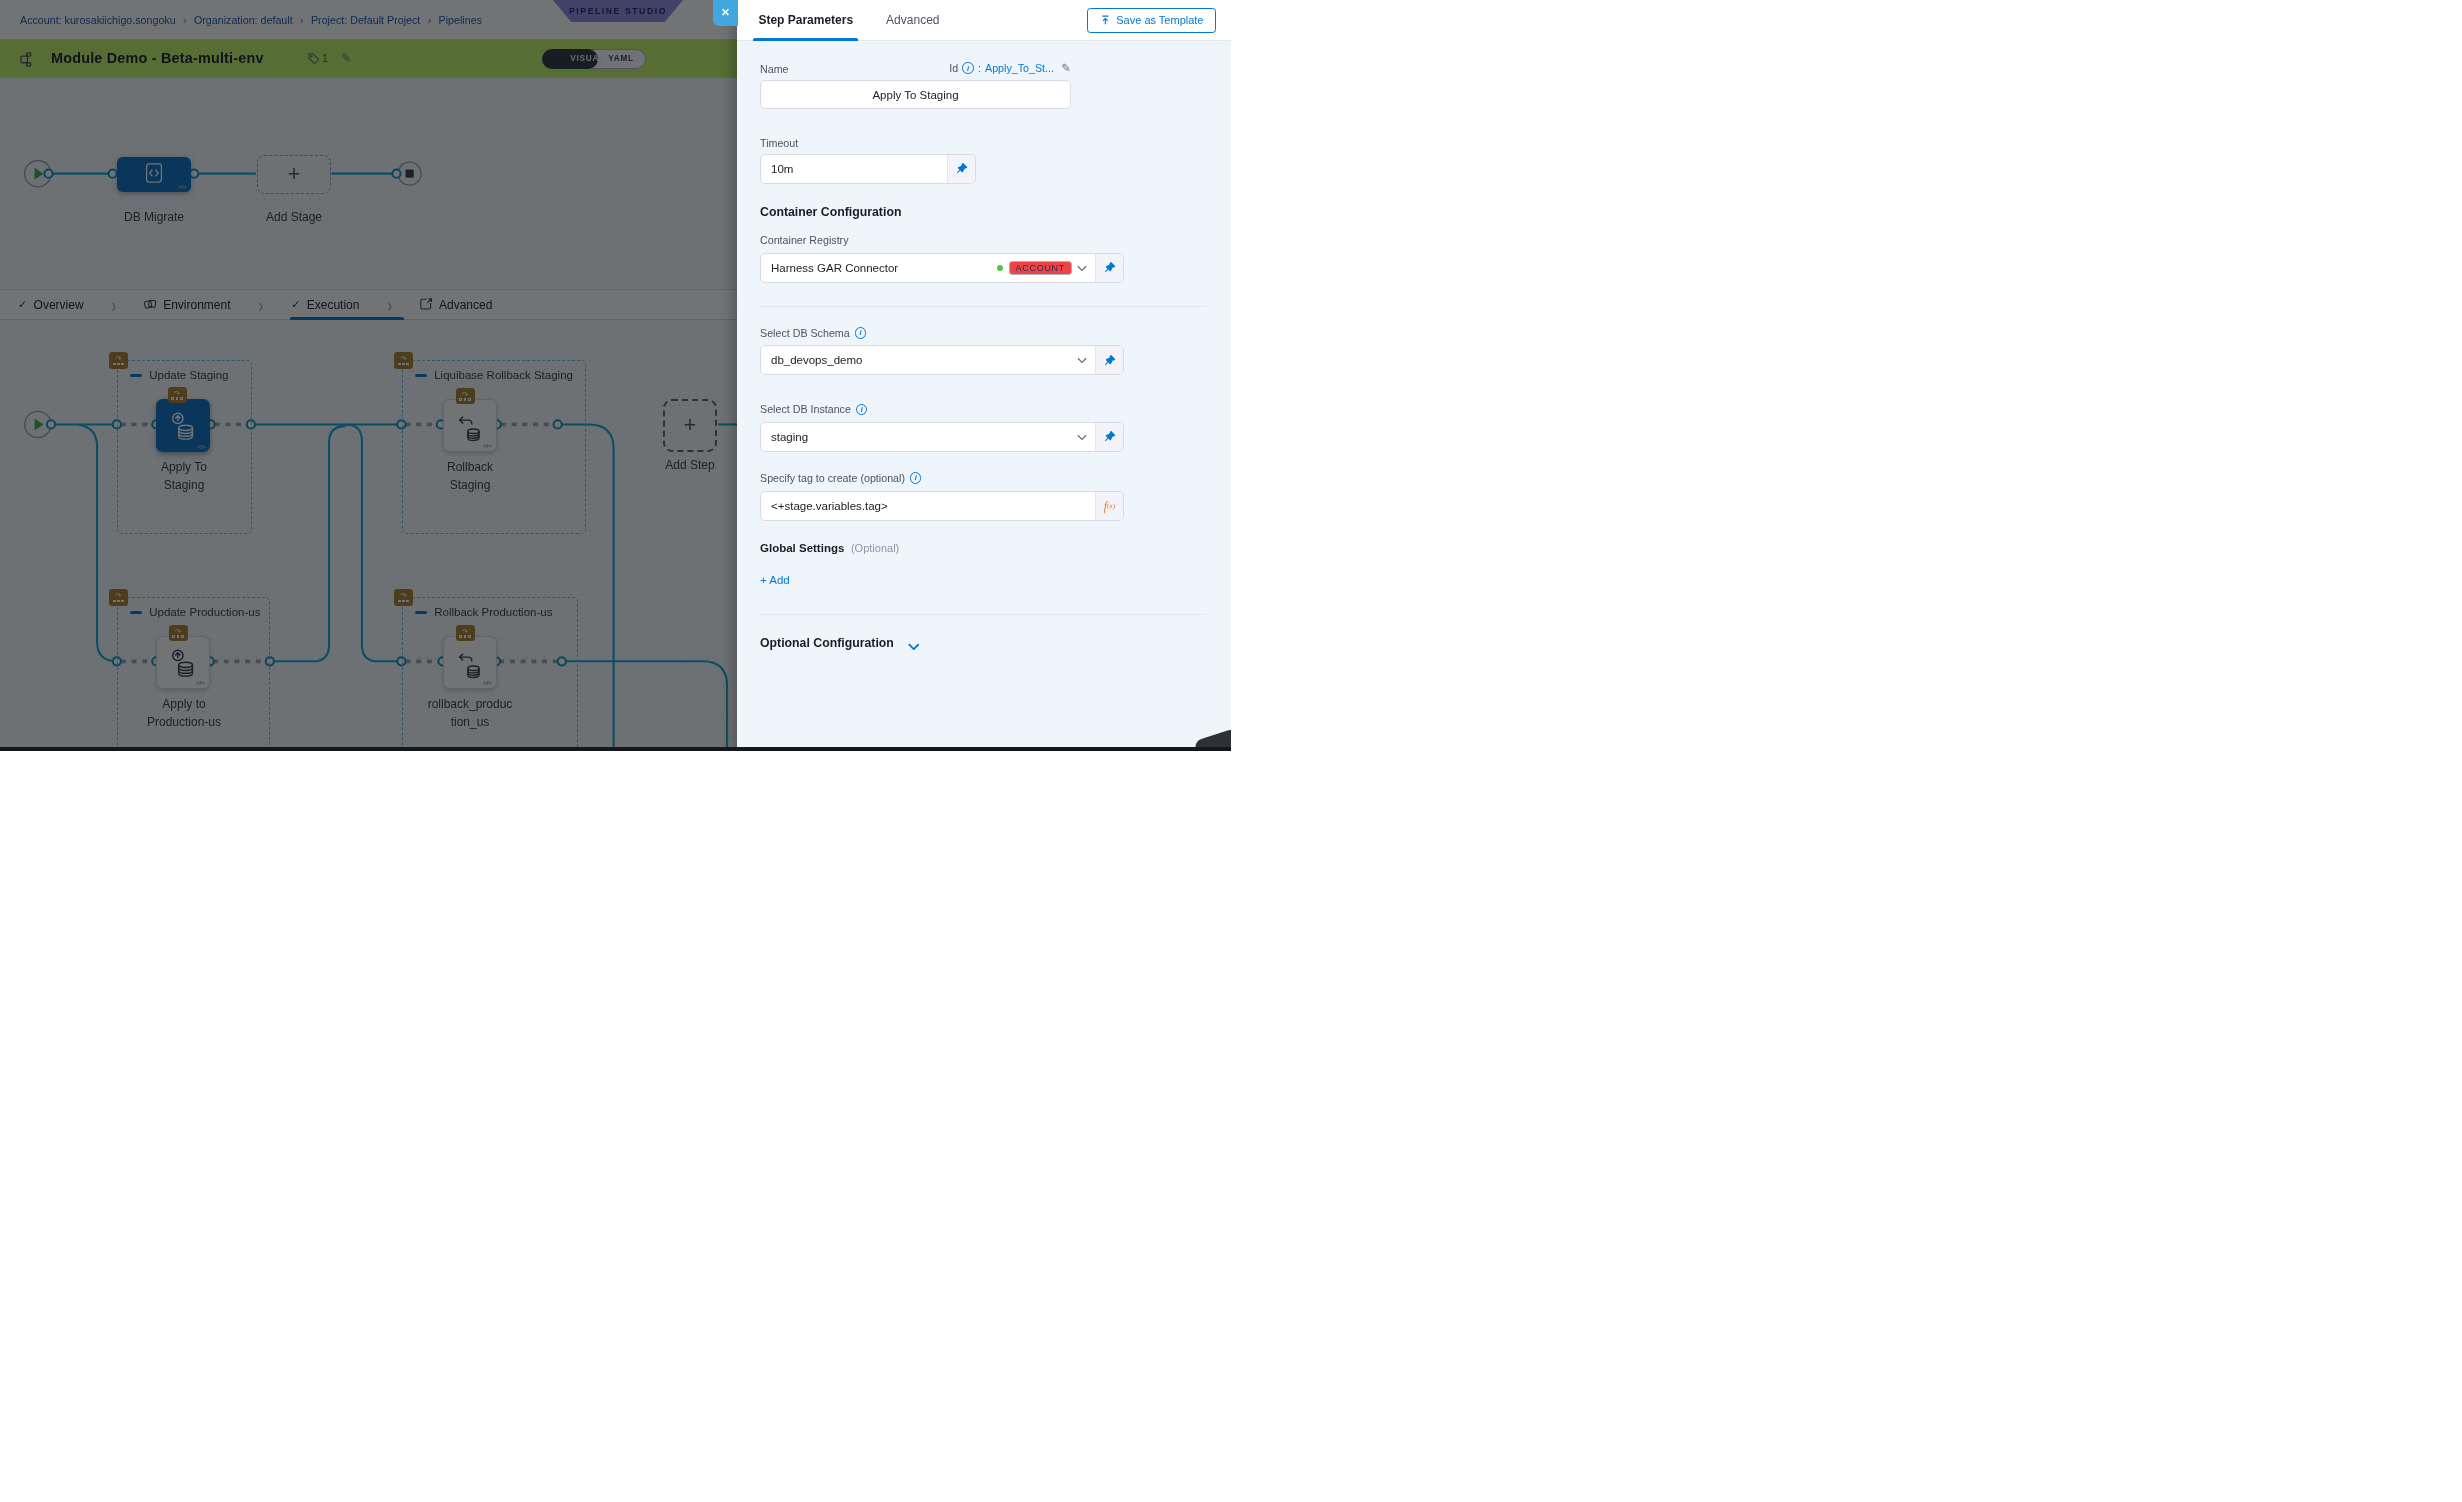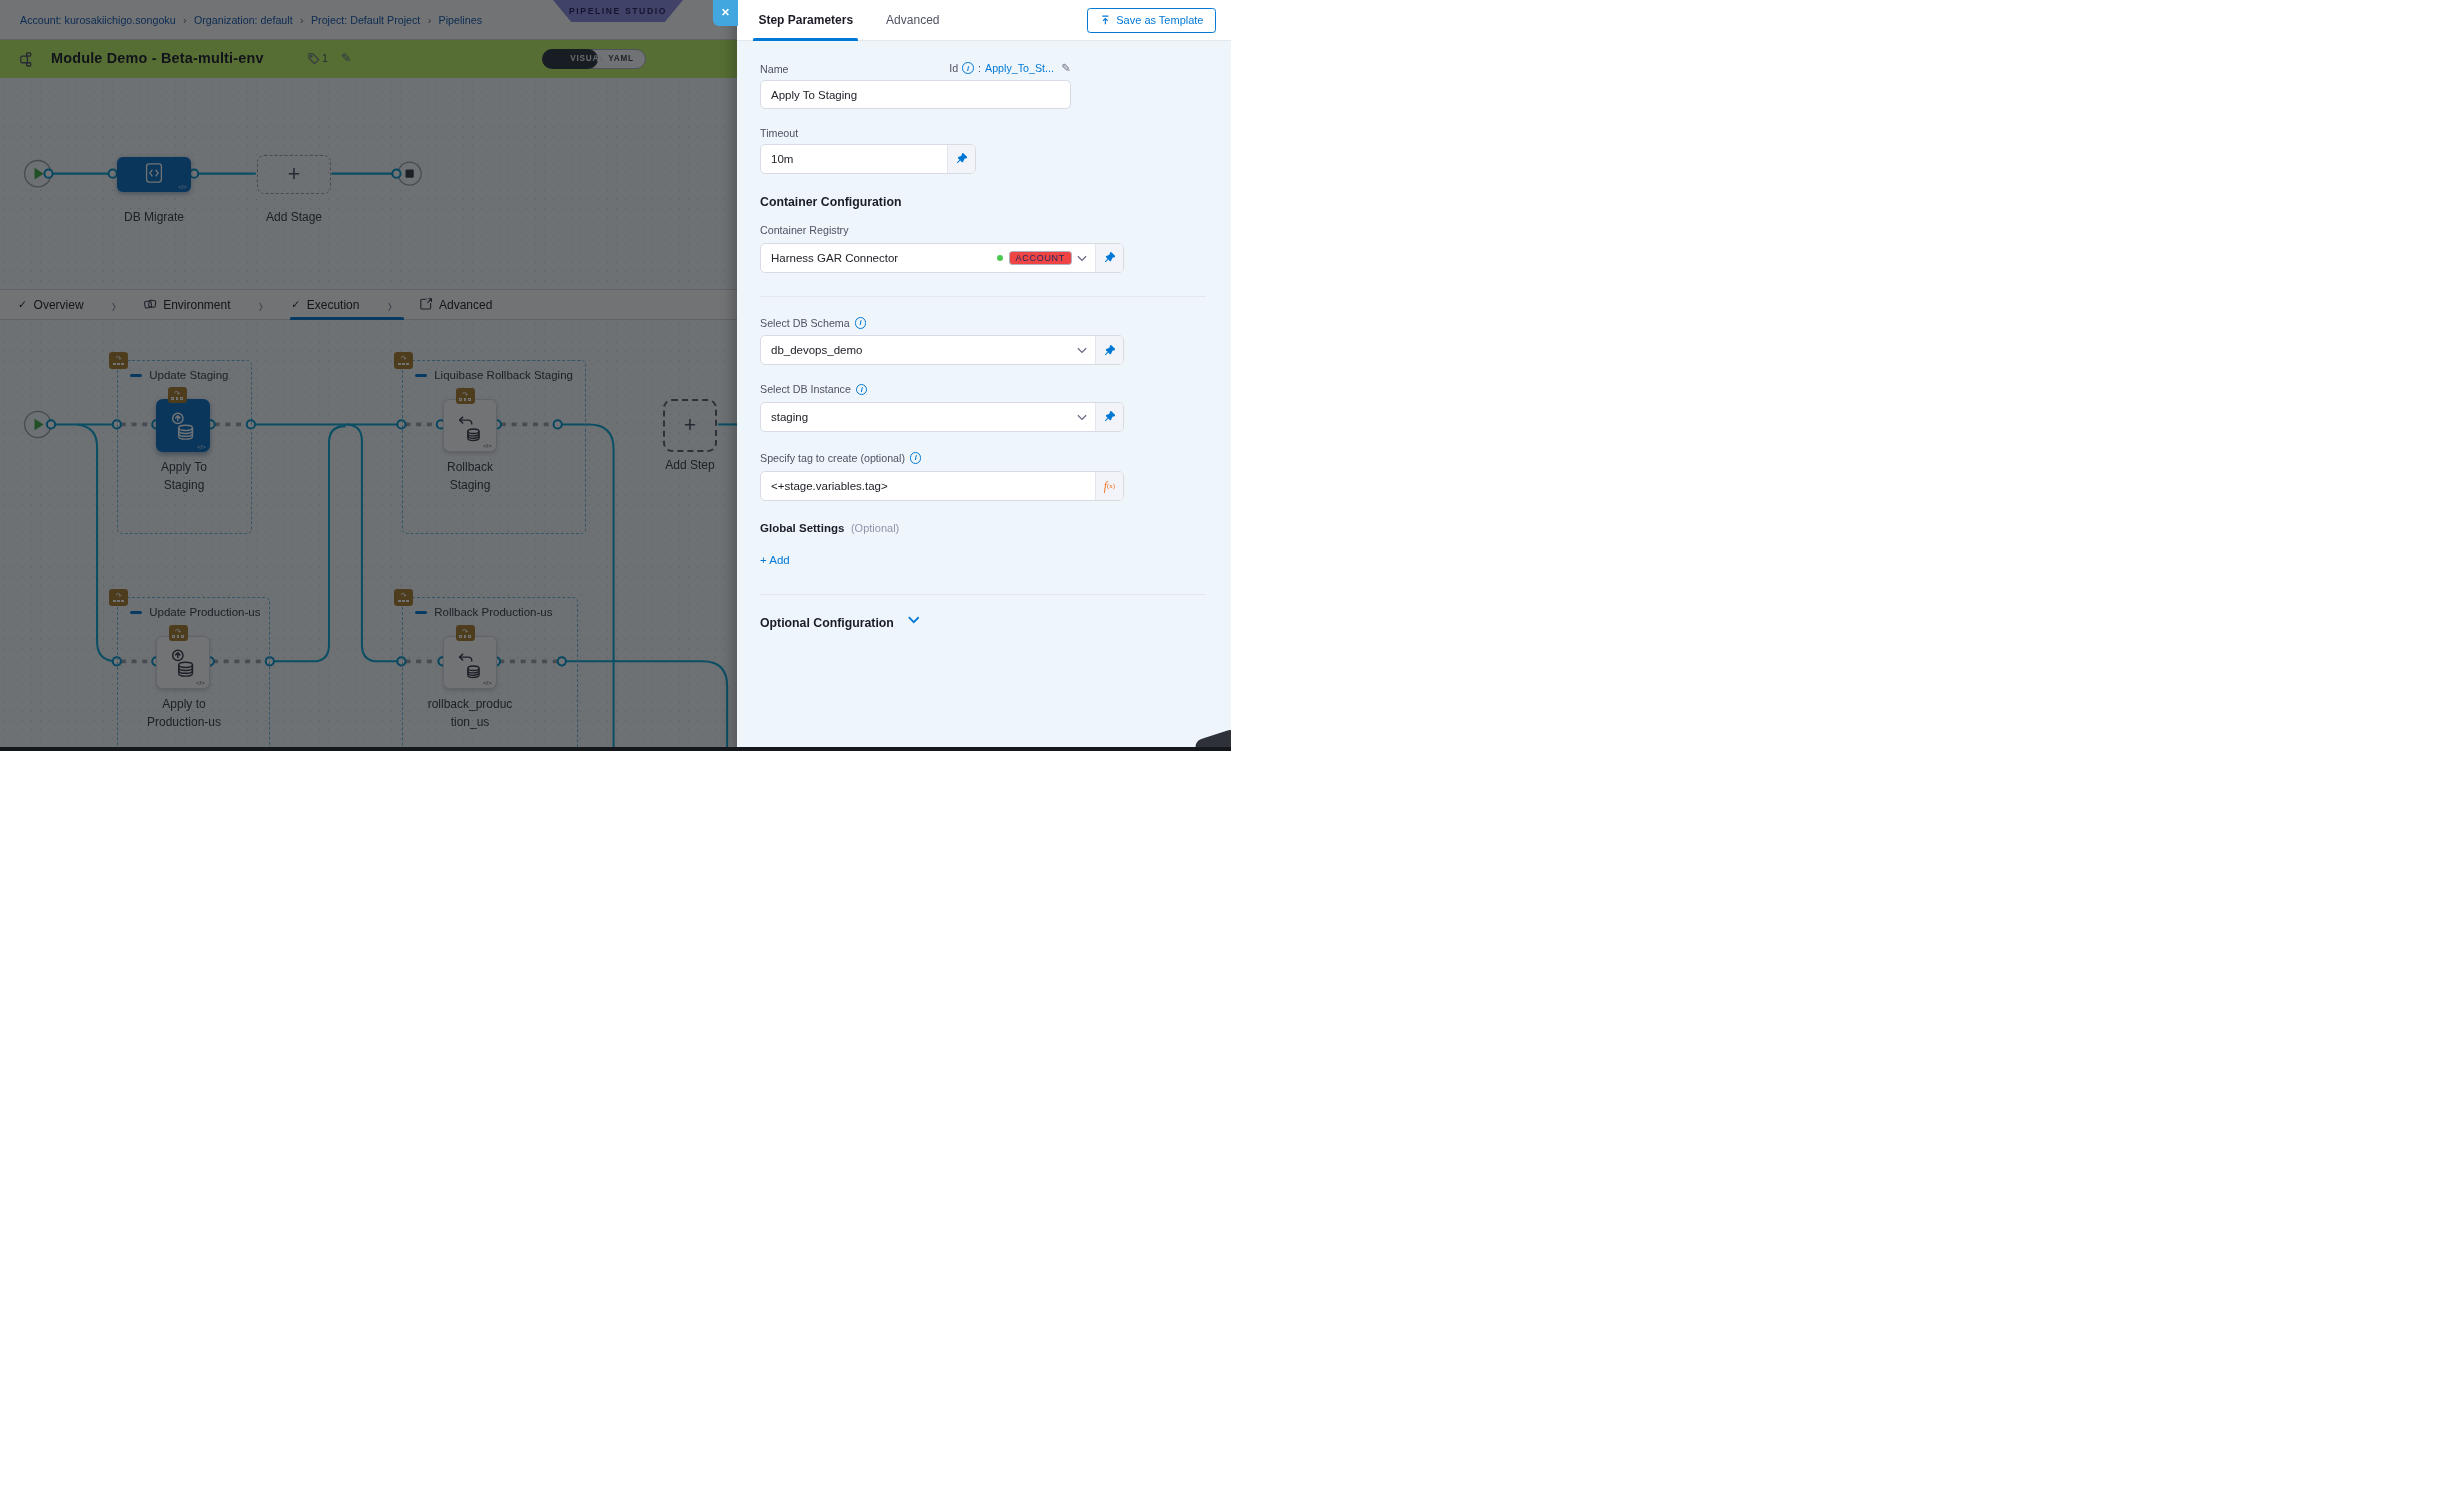--- a/index.html
+++ b/index.html
@@ -95,22 +95,22 @@
   .fx-btn .sub { font-size:7px; font-style:normal; vertical-align:sub; }
   .chev-down { margin:0 8.2px 0 5px; display:flex; align-items:center; }
   .section-heading { font-size:12.3px; font-weight:700; color:#1c1c28; }
   .divider { height:0.8px; background:#e3e8ee; margin-right:1.6px; }
   .green-dot { width:5.8px; height:5.8px; border-radius:50%; background:#4dc952; margin-right:5.8px; flex:0 0 auto; }
   .scope-badge { border:0.8px solid #b0b1c3; border-radius:3.3px; padding:0.8px 5.8px; font-size:9px; letter-spacing:0.7px; color:#1c2a5e; background:#ef4444; }
   .gs-row { display:flex; align-items:center; gap:6.6px; }
   .gs-label { font-size:11.5px; font-weight:700; color:#1c1c28; }
   .gs-opt { font-size:11px; color:#9293ab; }
   .add-link { color:#0278d5; font-size:11.5px; cursor:pointer; }
-  .oc-row { display:flex; align-items:flex-start; gap:14px; cursor:pointer; }
-  .mb6{margin-bottom:5px;} .mb8{margin-bottom:6.6px;} .mb18{margin-bottom:15px;} .mb22{margin-bottom:18px;}
+  .oc-row { display:flex; align-items:flex-end; gap:14px; cursor:pointer; }
+  .mb6{margin-bottom:5px;} .mb8{margin-bottom:6.6px;} .mb18{margin-bottom:15px;} .mb22{margin-bottom:28px;text-align:center;}
   .mb24{margin-bottom:20px;} .mb26{margin-bottom:21.4px;} .mb28{margin-bottom:23px;} .mb34{margin-bottom:28px;}
   .w374{width:364px;} .w263{width:216px;}
 </style>
 </head>
 <body>
 
 <div class="app">
 
   <div class="left-region">
 

